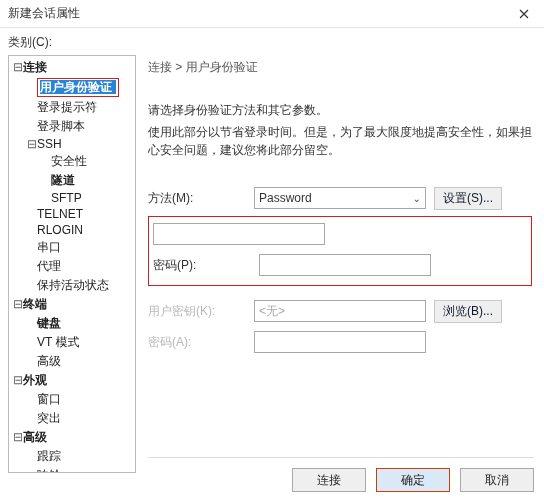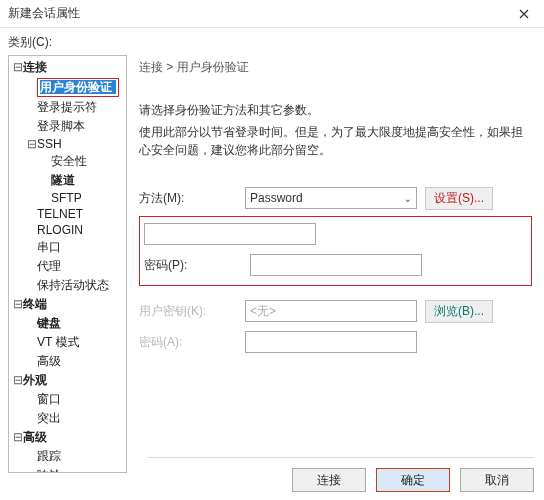--- a/index.html
+++ b/index.html
@@ -6,21 +6,21 @@
 body { background: #fff; width: 544px; height: 500px; overflow: hidden; position: relative; }
 
 .titlebar { height: 28px; display: flex; align-items: center; justify-content: space-between; padding: 0 0 0 8px; border-bottom: 1px solid #e5e5e5; gap: 31px; }
 .titlebar .title { color: #333; }
 .titlebar .close { width: 40px; height: 28px; display: flex; align-items: center; justify-content: center; color: #333; }
 .titlebar .close svg { width: 10px; height: 10px; }
 
 .cat-row { padding: 6px 8px 4px 8px; color: #333; }
 
 .body-area { display: flex; height: 418px; }
-.sidebar { width: 119px; border: 1px solid #bbb; margin: 0 6px 0 8px; background: #fff; overflow: hidden; padding: 2px 0; }
+.sidebar { width: 128px; border: 1px solid #bbb; margin: 0 6px 0 8px; background: #fff; overflow: hidden; padding: 2px 0; }
 .tree { list-style: none; }
 .tree li { white-space: nowrap; padding: 1px 0; color: #222; }
 .tree .lvl0 { padding-left: 4px; }
 .tree .lvl1 { padding-left: 18px; }
 .tree .lvl2 { padding-left: 32px; }
 .tree .expander { display: inline-block; width: 10px; color: #666; }
 .tree .bold { font-weight: 700; }
 .tree .selected { background: #2a84d6; color: #fff; padding-right: 4px; }
 .tree .sel-wrap { border: 1.5px solid #d02020; display: inline-block; padding: 0 2px; }
 
@@ -29,28 +29,28 @@
 .intro1 { margin-bottom: 4px; }
 .intro2 { line-height: 1.5; margin-bottom: 26px; }
 
 .form-row { display: flex; align-items: center; height: 26px; margin-bottom: 5px; }
 .form-row .label { width: 106px; }
 .form-row input[type=text], .form-row .dropdown, .form-row .disabled-input {
   height: 22px; border: 1px solid #a8a8a8; background: #fff; padding: 0 4px; font-size: 12px;
 }
 .dropdown { width: 172px; display: flex; align-items: center; justify-content: space-between; gap: 46px; }
 .dropdown .chev { color: #555; font-size: 10px; }
-.form-row .side-btn { margin-left: 8px; height: 23px; width: 68px; border: 1px solid #c8c8c8; background: #efefef; color: #b91c1c; }
+.form-row .side-btn { margin-left: 8px; height: 23px; width: 68px; border: 1px solid #c8c8c8; background: #efefef; color: #0f172a; }
 
 .highlight-box { border: 1.5px solid #d02020; padding: 4px 4px 2px 4px; margin-bottom: 12px; }
 .highlight-box input { width: 172px; }
 
 .disabled-row .label { color: #b8b8b8; }
 .disabled-input { width: 172px; color: #aaa; background: #fff; border: 1px solid #d0d0d0; display: flex; align-items: center; }
-.disabled-row .side-btn { color: #0f766e; }
+.disabled-row .side-btn { color: #0f172a; }
 
 .footer { position: absolute; bottom: 8px; right: 10px; display: flex; gap: 10px; }
 .footer button { width: 74px; height: 24px; border: 1px solid #a8a8a8; background: #efefef; color: #222; }
 .footer button.primary { background: #dbe9f7; border: 1px solid #c2410c; }
 .footer-sep { position: absolute; bottom: 42px; left: 148px; right: 10px; height: 1px; background: #ddd; }
 </style>
 </head>
 <body>
 
 <div class="titlebar">

